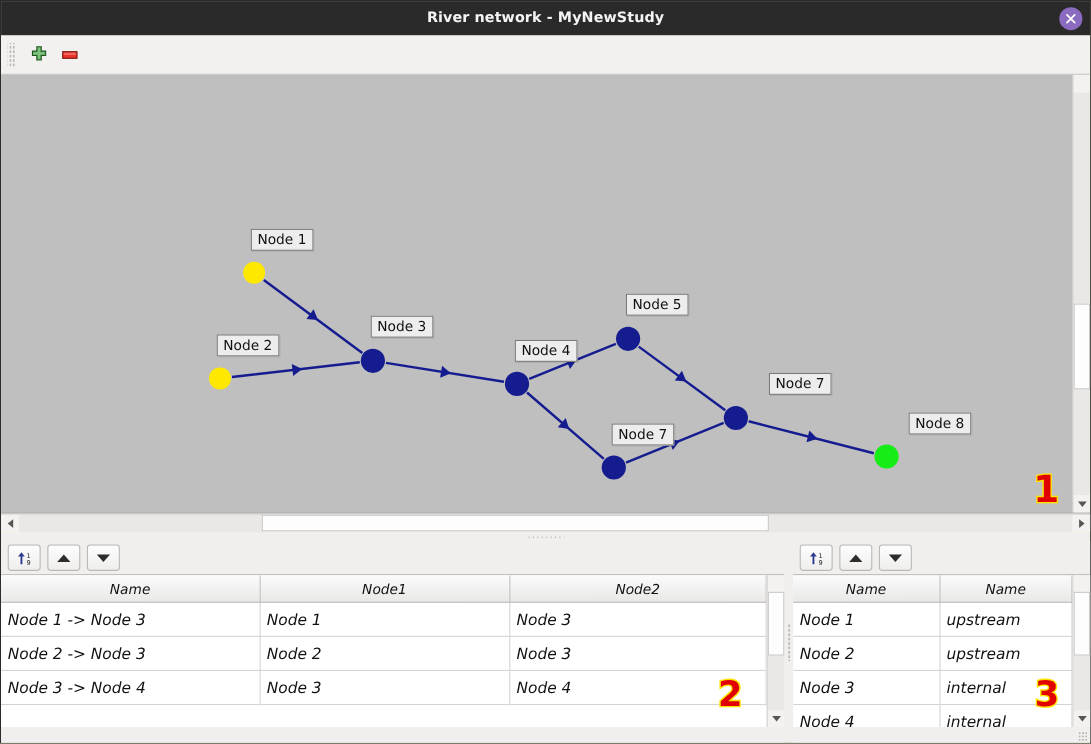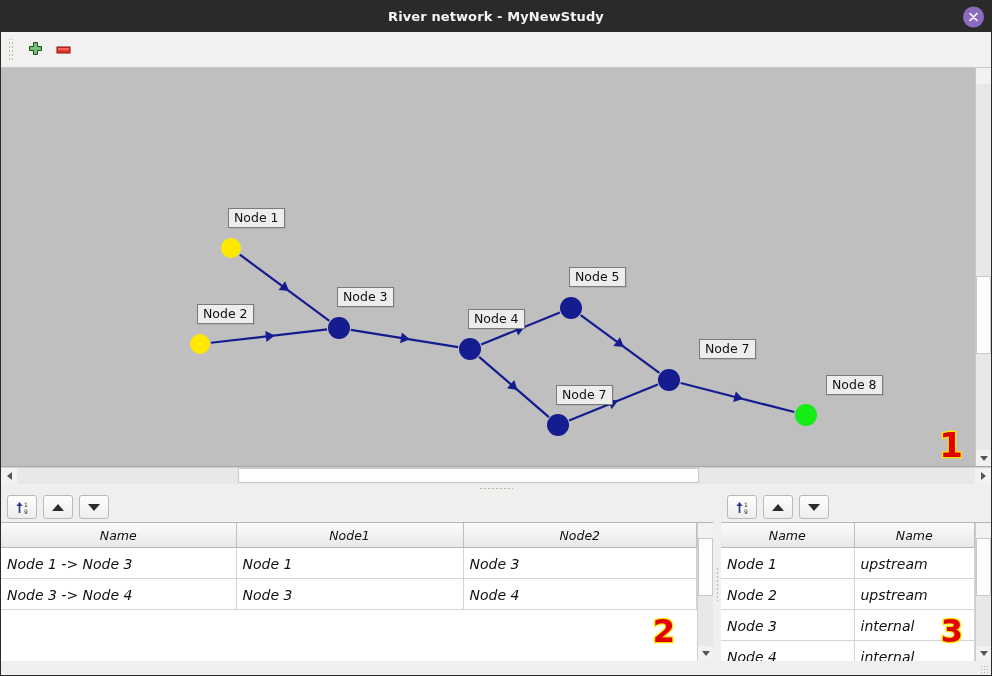--- a/index.html
+++ b/index.html
@@ -435,20 +435,25 @@
                   <th>Node2</th>
                 </tr>
               </thead>
             <tbody id="reaches-body">
                 <tr>
                   <td>Node 1 -&gt; Node 3</td>
                   <td>Node 1</td>
                   <td>Node 3</td>
                 </tr>
                 <tr>
+                  <td>Node 2 -&gt; Node 3</td>
+                  <td>Node 2</td>
+                  <td>Node 3</td>
+                </tr>
+                <tr>
                   <td>Node 3 -&gt; Node 4</td>
                   <td>Node 3</td>
                   <td>Node 4</td>
                 </tr>
               </tbody>
           </table>
           <div class="annot" style="right: 22px; bottom: 14px; font-size: 32px;">2</div>
         </div>
         <div class="tbl-vscroll">
           <div class="sb-track" style="left:0; top:15px; right:0; bottom:15px;"></div>

